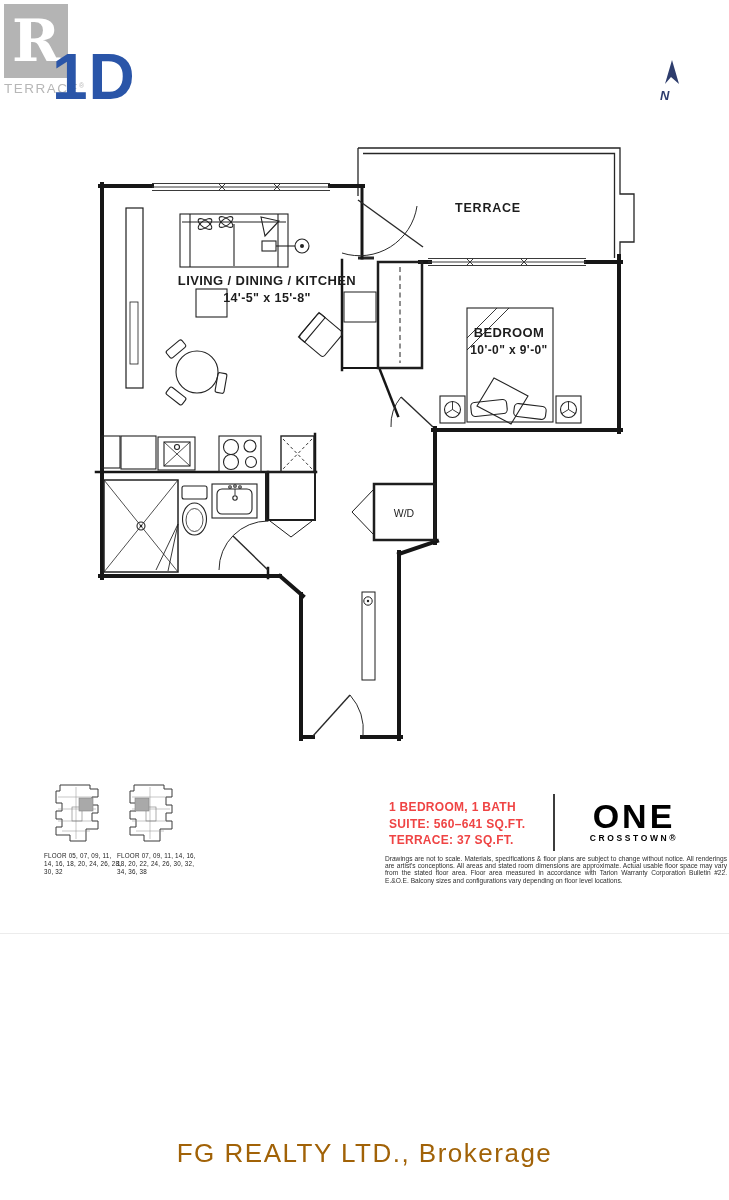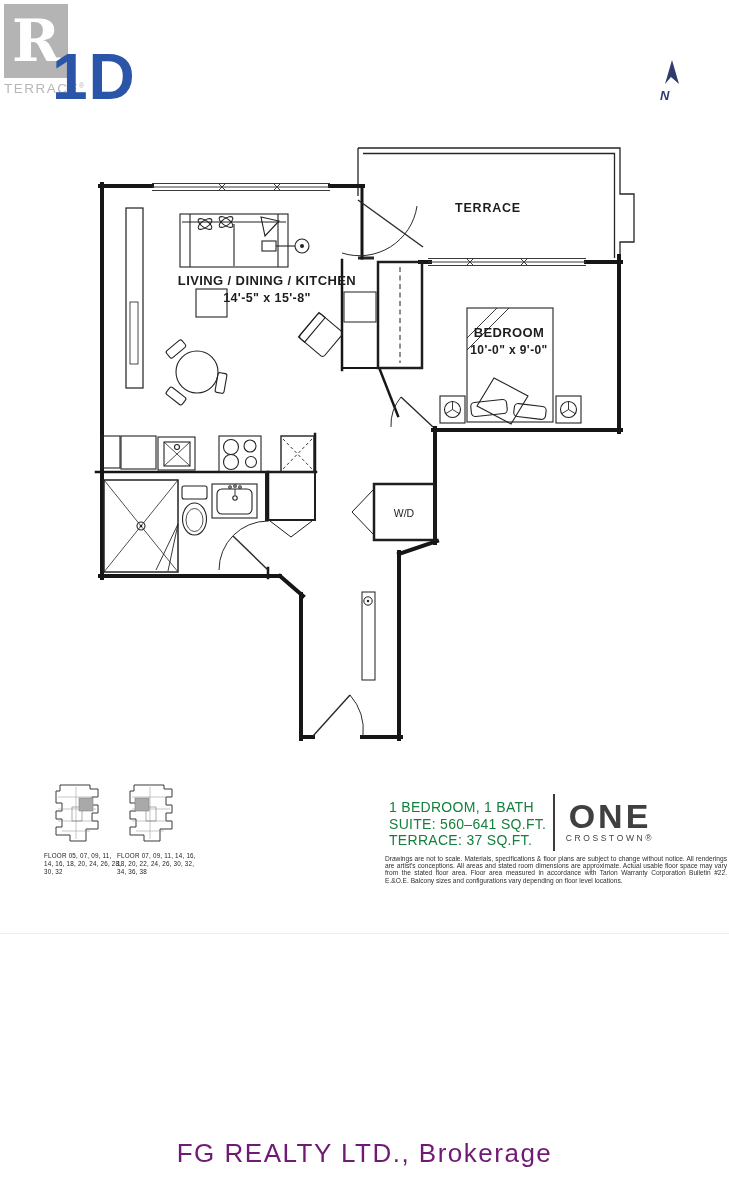--- a/index.html
+++ b/index.html
@@ -23,33 +23,33 @@
   .plan{position:absolute;left:0;top:140px;width:729px;height:625px;}
   .plan text{font-family:"Liberation Sans",sans-serif;fill:#1d1d1d;}
 
   
   .keyplan1{position:absolute;left:46px;top:783px;width:64px;height:66px;}
   .keyplan2{position:absolute;left:117px;top:783px;width:70px;height:66px;}
   .keycap{position:absolute;font-size:6.3px;line-height:8.2px;color:#1c1c1c;letter-spacing:.2px;}
   .keycap1{left:44px;top:852px;width:78px;}
   .keycap2{left:117px;top:852px;width:84px;}
 
-  .specs{position:absolute;left:389px;top:799px;font-size:14px;font-weight:normal;line-height:16.5px;color:#15803d;letter-spacing:.3px;}
+  .specs{position:absolute;left:389px;top:799px;font-size:12px;font-weight:bold;line-height:16.5px;color:#ef4444;letter-spacing:.3px;}
   .specdiv{position:absolute;left:553px;top:794px;width:1.5px;height:57px;background:#3c3c3c;}
 
-  .projlogo{position:absolute;left:564px;top:800px;width:92px;text-align:center;color:#404040;}
+  .projlogo{position:absolute;left:588px;top:800px;width:92px;text-align:center;color:#000000;}
   .projname{font-size:34px;font-weight:bold;letter-spacing:3px;line-height:32px;}
-  .projsub{font-size:8.5px;font-weight:normal;letter-spacing:2.6px;margin-top:1px;}
+  .projsub{font-size:8.5px;font-weight:bold;letter-spacing:2.6px;margin-top:1px;}
 
   .disclaimer{position:absolute;left:385px;top:855px;width:342px;font-size:6.6px;line-height:7.2px;color:#2e2e2e;text-align:justify;}
 
   .hairline{position:absolute;left:0;top:933px;width:729px;height:1px;background:#ececec;}
 
   .watermark{position:absolute;left:0;top:1138px;width:729px;text-align:center;font-size:26px;
-             color:#701a75;letter-spacing:1.5px;white-space:nowrap;}
+             color:#a16207;letter-spacing:1.5px;white-space:nowrap;}
 </style>
 </head>
 <body>
 
 <div class="sheet">
 
   <div class="realtor">
     <div class="r-box">
       <span class="r-letter">R</span>
     </div>

